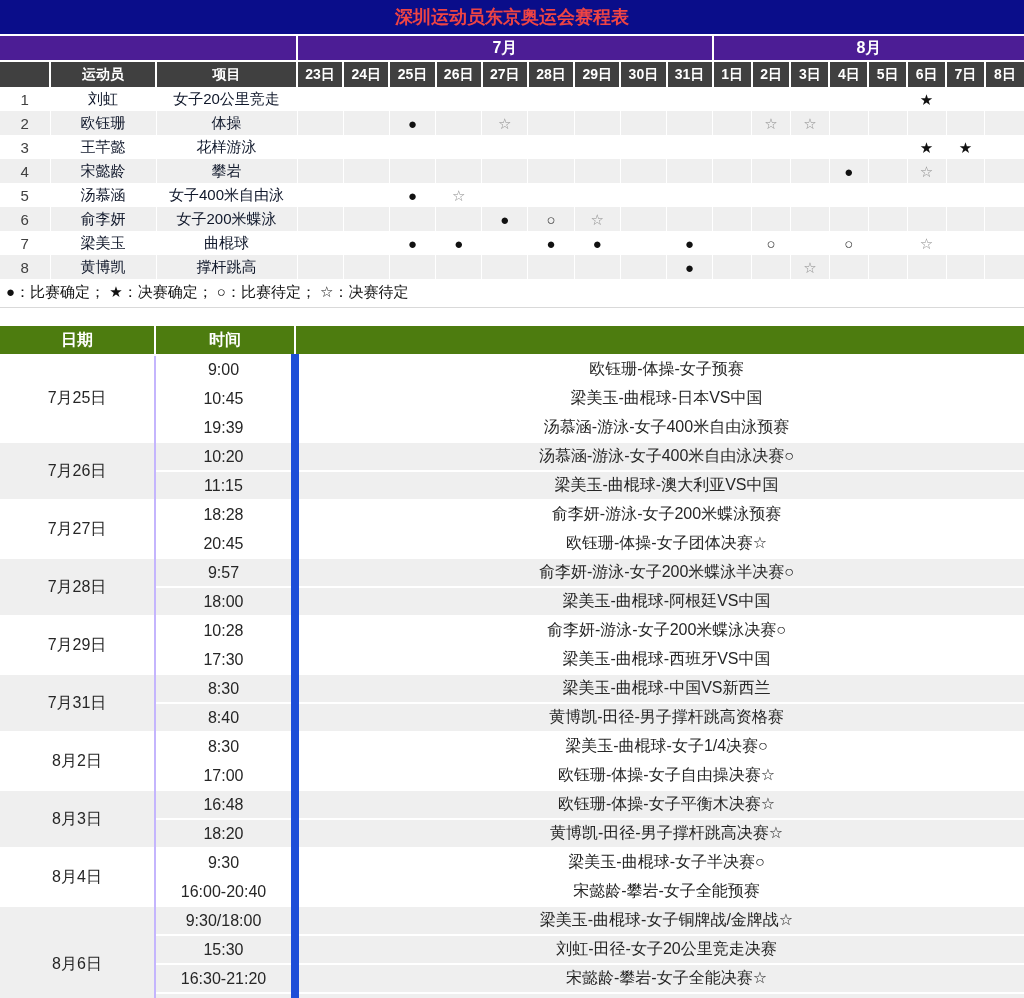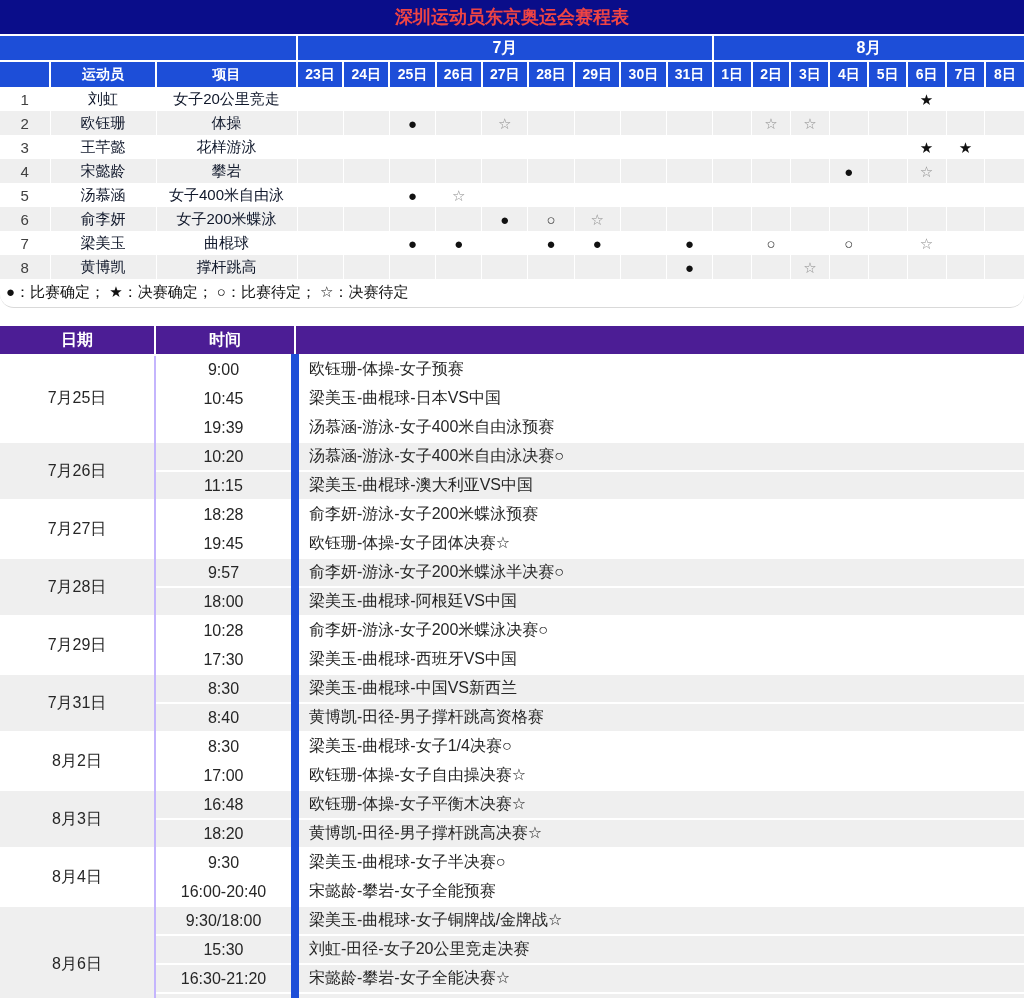--- a/index.html
+++ b/index.html
@@ -7,56 +7,56 @@
 
   table{border-collapse:collapse;table-layout:fixed;width:1024px;}
   th,td{padding:0;overflow:hidden;white-space:nowrap;}
 
   
   .grid-table .title-cell{
     background:#0a0d8a;color:#ef4444;font-weight:bold;font-size:18px;
     height:34px;text-align:center;border-bottom:2px solid #fff;
   }
   .grid-table .month-row th{
-    background:#1d4ed8;color:#fff;font-weight:bold;font-size:16px;
+    background:#4c1d95;color:#fff;font-weight:bold;font-size:16px;
     height:24px;text-align:center;border-bottom:2px solid #fff;
   }
   .grid-table .month-row th.sep{border-right:2px solid #fff;}
   .grid-table .dayhdr-row th{
-    background:#1d4ed8;color:#fff;font-weight:bold;font-size:14px;
+    background:#404040;color:#fff;font-weight:bold;font-size:14px;
     height:25px;text-align:center;border-right:2px solid #fff;
   }
   .grid-table .dayhdr-row th:last-child{border-right:none;margin-left:30px;}
   .grid-table tbody td{
     height:24px;text-align:center;font-size:15px;border-right:1px solid #fff;
   }
   .grid-table tbody td:last-child{border-right:none;}
   .grid-table tbody tr.stripe td{background:#efefef;}
   .grid-table td.c-num{color:#404040;}
   .grid-table td.c-athlete,.grid-table td.c-event{color:#0f172a;}
   .m-solid,.m-fstar{color:#111;font-size:15px;line-height:1;}
   .m-open{color:#404040;font-size:15px;line-height:1;}
   .m-ostar{color:#8c8c8c;font-size:15px;line-height:1;}
 
   
   .legend{
     height:20px;padding:4px 0 4px 6px;font-size:15px;color:#111;
-    border-bottom:1px solid #d9d9d9;margin-bottom:18px;border-radius:14px;
+    border-bottom:1px solid #d9d9d9;margin-bottom:18px;
   }
 
   
   .daily-table thead th{
-    background:#4c1d95;color:#fff;font-weight:bold;font-size:16px;
+    background:#4d7c0f;color:#fff;font-weight:bold;font-size:16px;
     height:28px;text-align:center;margin-left:28px;
   }
   .daily-table thead th.sep{border-right:2px solid #fff;}
   .daily-table tbody td{height:27px;font-size:16px;color:#262626;border-top:2px solid #fff;}
   .daily-table td.c-date{text-align:center;border-right:2px solid #c4b5fd;vertical-align:middle;}
   .daily-table td.c-time{text-align:center;border-right:8px solid #1d4ed8;}
-  .daily-table td.c-event{text-align:left;padding-left:10px;}
+  .daily-table td.c-event{text-align:center;padding-left:10px;}
   .daily-table tbody tr.g td{background:#efefef;}
   .daily-table{border-bottom:1px solid #d9d9d9;}
 </style>
 </head>
 <body>
 
 <table class="grid-table">
   <colgroup id="grid-cols">
       <col style="width: 50px;">
       <col style="width: 106px;">
@@ -328,21 +328,21 @@
       <tr class="g">
         <td class="c-time">11:15</td>
         <td class="c-event">梁美玉-曲棍球-澳大利亚VS中国</td>
       </tr>
       <tr class="w">
         <td class="c-date" rowspan="2">7月27日</td>
         <td class="c-time">18:28</td>
         <td class="c-event">俞李妍-游泳-女子200米蝶泳预赛</td>
       </tr>
       <tr class="w">
-        <td class="c-time">19:45</td>
+        <td class="c-time">20:45</td>
         <td class="c-event">欧钰珊-体操-女子团体决赛☆</td>
       </tr>
       <tr class="g">
         <td class="c-date" rowspan="2">7月28日</td>
         <td class="c-time">9:57</td>
         <td class="c-event">俞李妍-游泳-女子200米蝶泳半决赛○</td>
       </tr>
       <tr class="g">
         <td class="c-time">18:00</td>
         <td class="c-event">梁美玉-曲棍球-阿根廷VS中国</td>

